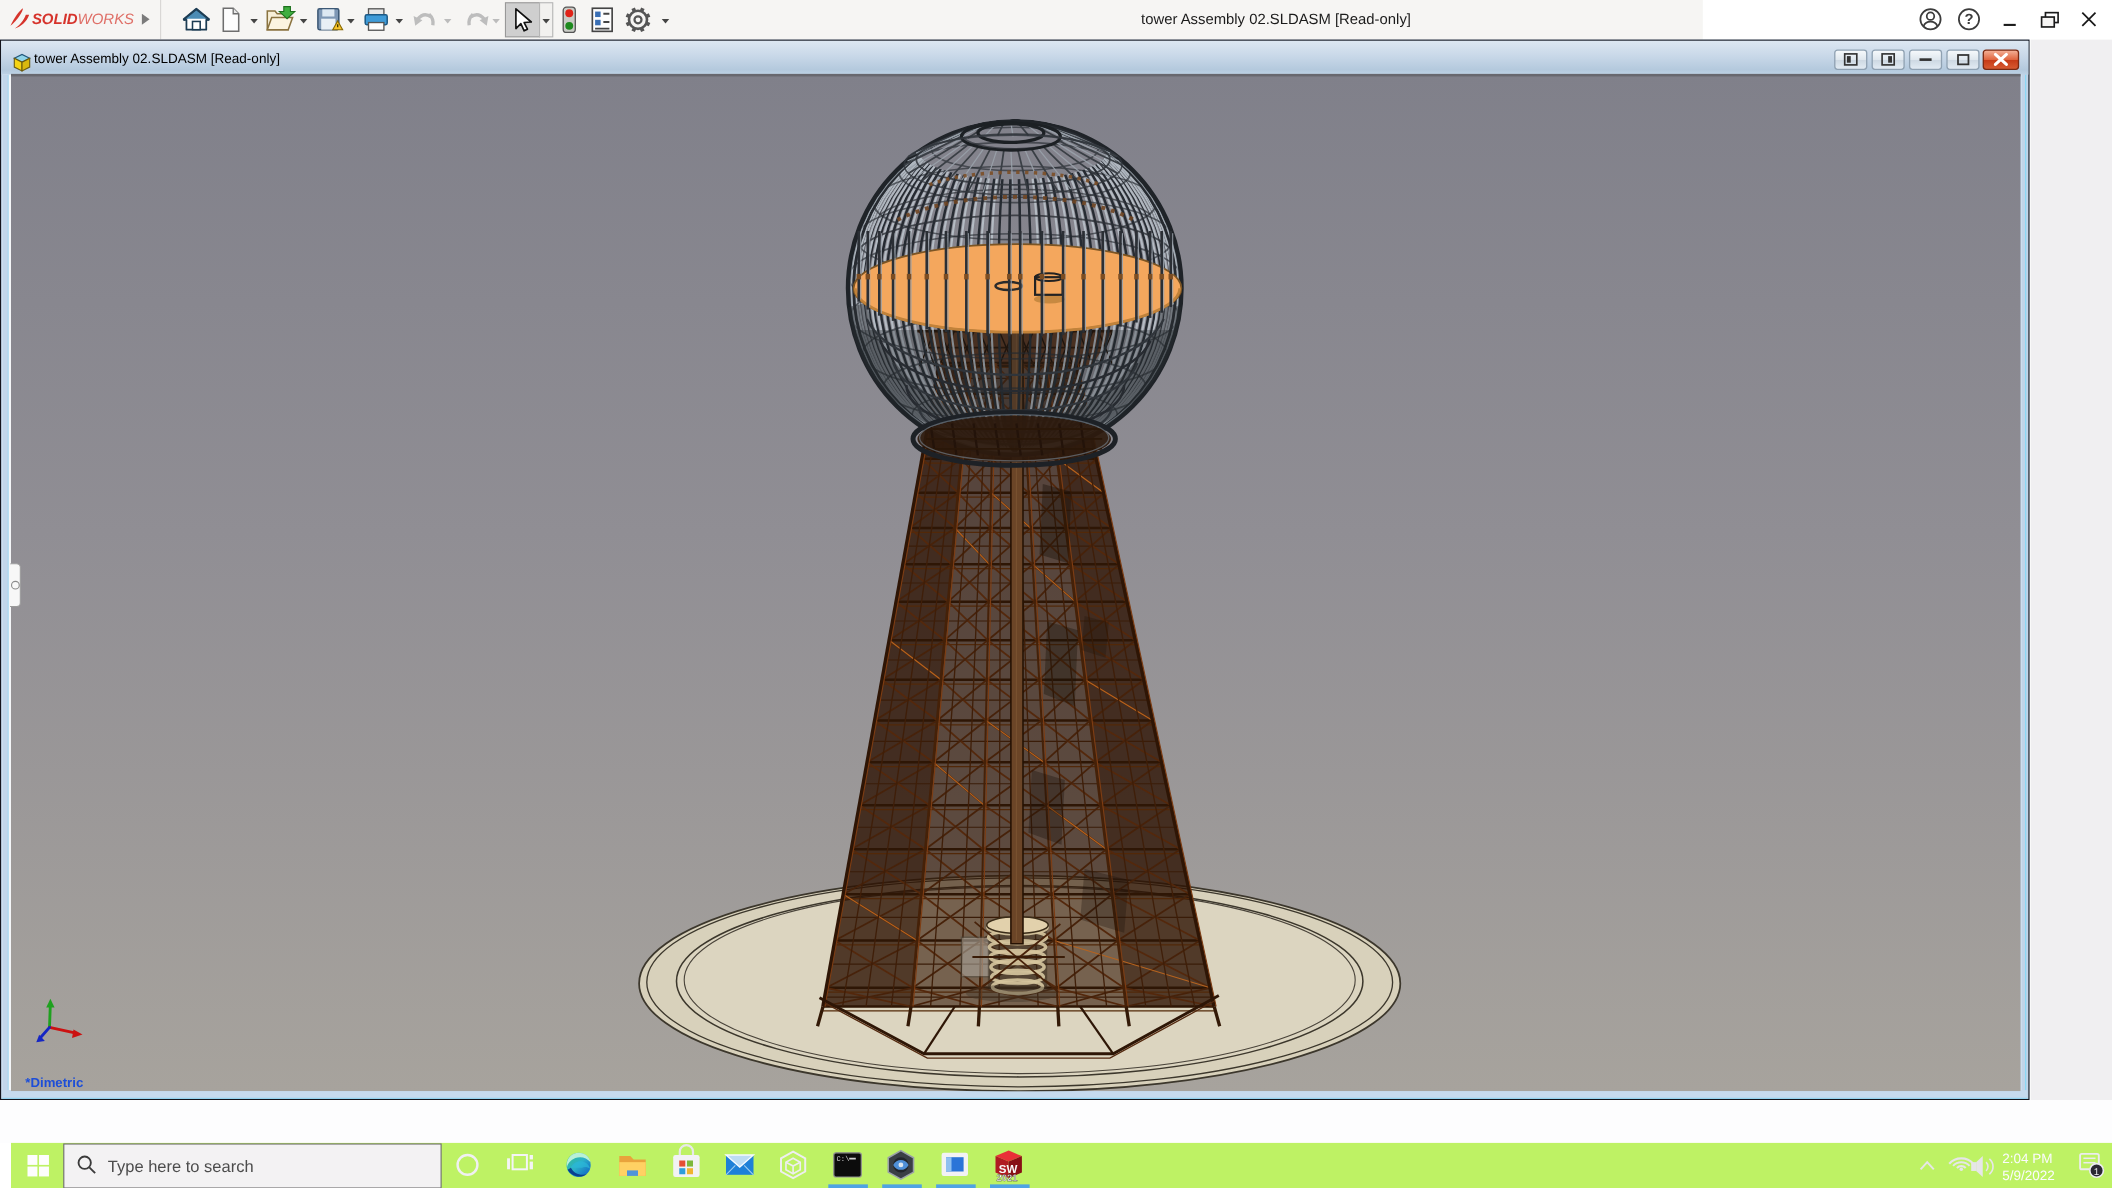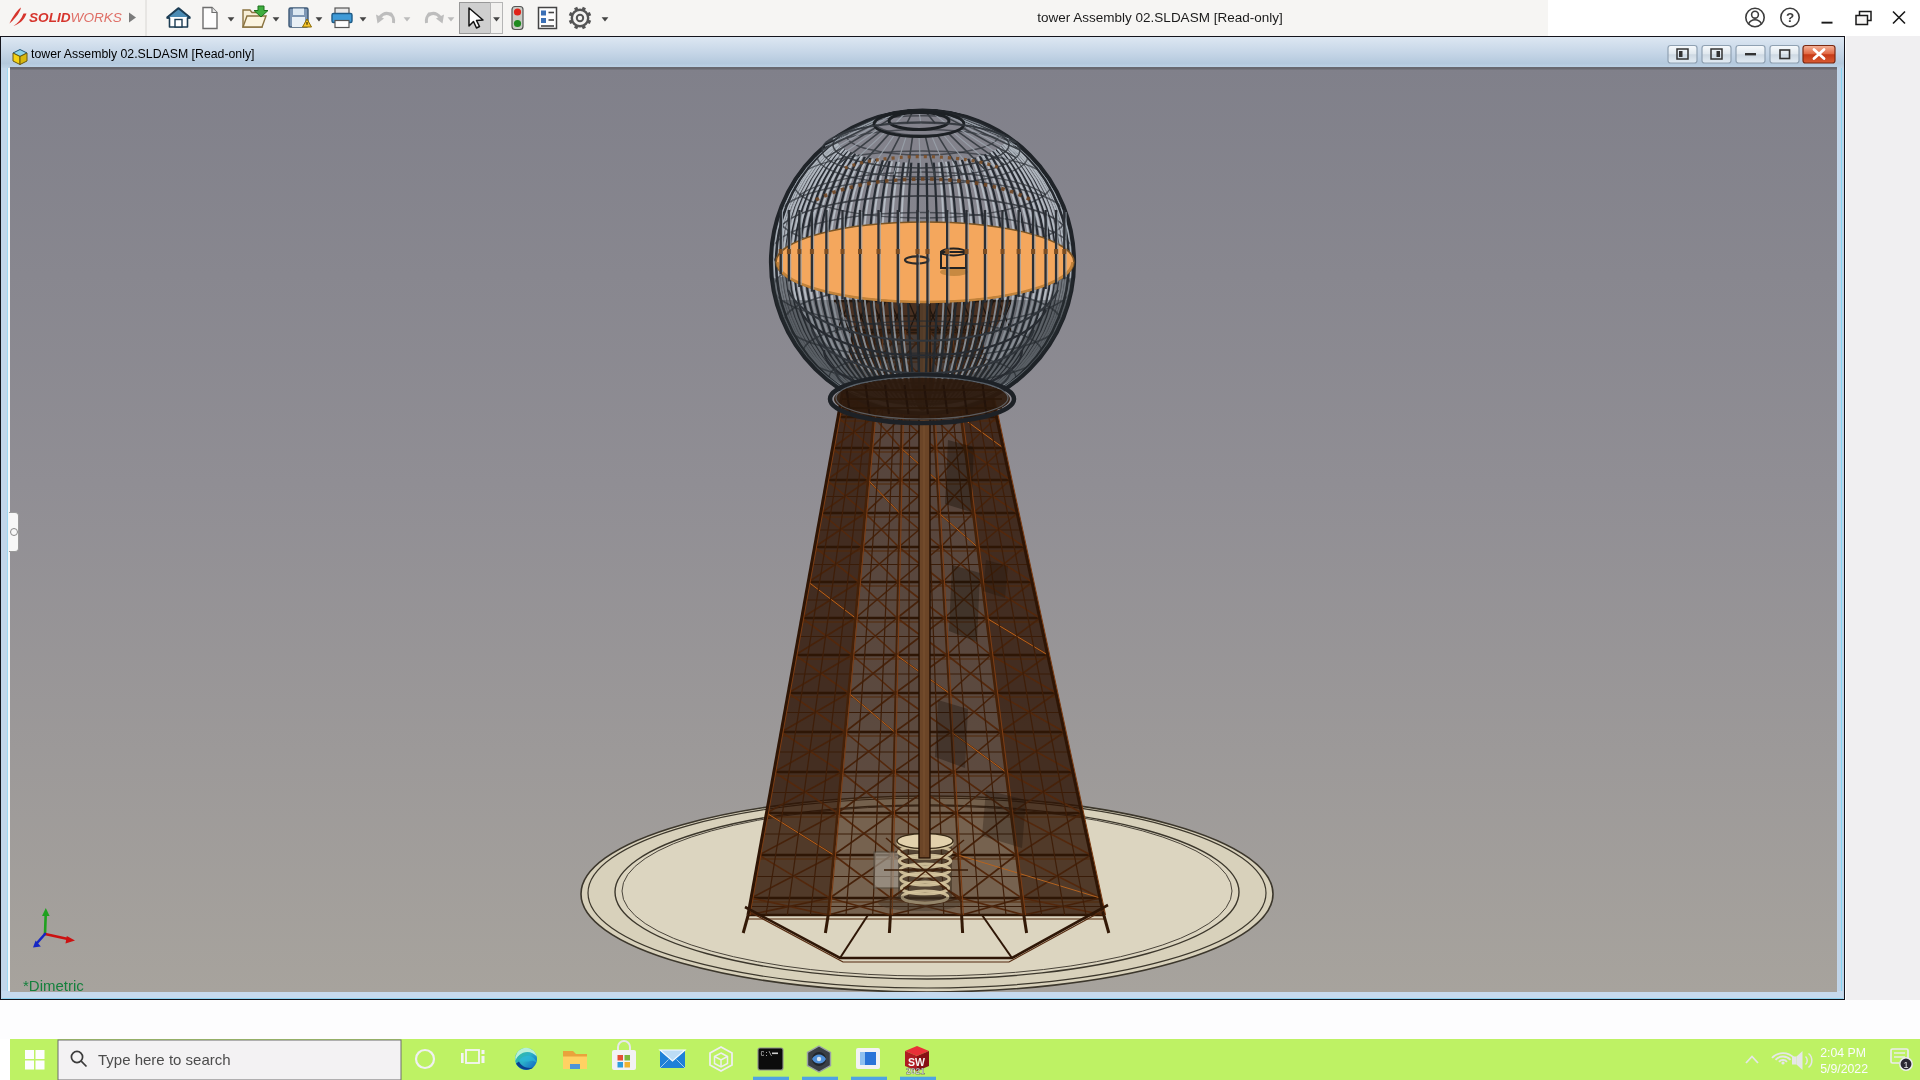--- a/index.html
+++ b/index.html
@@ -14,21 +14,21 @@
 #vpleft { position:absolute; left:7px; top:31px; width:3px; height:925px; background:#f4f6f8; }
 #cyanL { position:absolute; left:6px; top:31px; width:1px; height:925px; background:#9fd8f2; }
 #cyanR { position:absolute; right:2px; top:31px; width:1px; height:925px; background:#86d7f5; }
 #cyanB { position:absolute; left:1px; bottom:0px; width:1841px; height:8px; background:#c6daee;
   border-bottom:1px solid #8ed2f0; }
 #viewport { position:absolute; left:10px; top:67px; width:1827px; height:925px; }
 #tabhandle { position:absolute; left:9px; top:512px; width:10px; height:40px; background:#f7f7f7;
   border:1px solid #9a9a9a; border-left:none; border-radius:0 4px 4px 0; z-index:5; }
 #tabhandle::after { content:""; position:absolute; left:1px; top:15px; width:6px; height:6px;
   border:1.5px solid #8a8a8a; border-radius:50%; }
-#dimetric { position:absolute; left:23px; top:977px; font-size:15px; font-weight:normal; color:#15803d; z-index:4; }
+#dimetric { position:absolute; left:23px; top:977px; font-size:12px; font-weight:bold; color:#1d4ed8; z-index:4; }
 #rightstrip { position:absolute; left:1846px; top:36px; width:74px; height:964px; background:#f0eff1; }
 #whitestrip { position:absolute; left:0; top:1000px; width:1920px; height:39px; background:#fdfdfe; }
 #taskbar { position:absolute; left:0; top:1039px; width:1920px; height:41px; background:#bef264;margin-left:10px; }
 svg { position:absolute; left:0; top:0; }
 </style></head><body>
 <div id="appbar">
   <svg width="1920" height="36" viewBox="0 0 1920 36">
       <path d="M 9.5 23.5 C 13 20.5 19.5 14 21 7.5 C 18.5 8.5 12.5 16.5 9.5 23.5 Z" fill="#d6342c"></path>
       <path d="M 13.5 26 C 18.5 24.5 24.5 20 26.5 13.5 L 23.5 13.5 C 21.5 19 17.5 23.5 13.5 26 Z" fill="#d6342c"></path>
       <text x="29" y="21.5" font-size="13.6" font-style="italic" font-weight="bold" fill="#d6342c" font-family="Liberation Sans, sans-serif">SOLID<tspan font-weight="normal" fill="#df6f67">WORKS</tspan></text>

